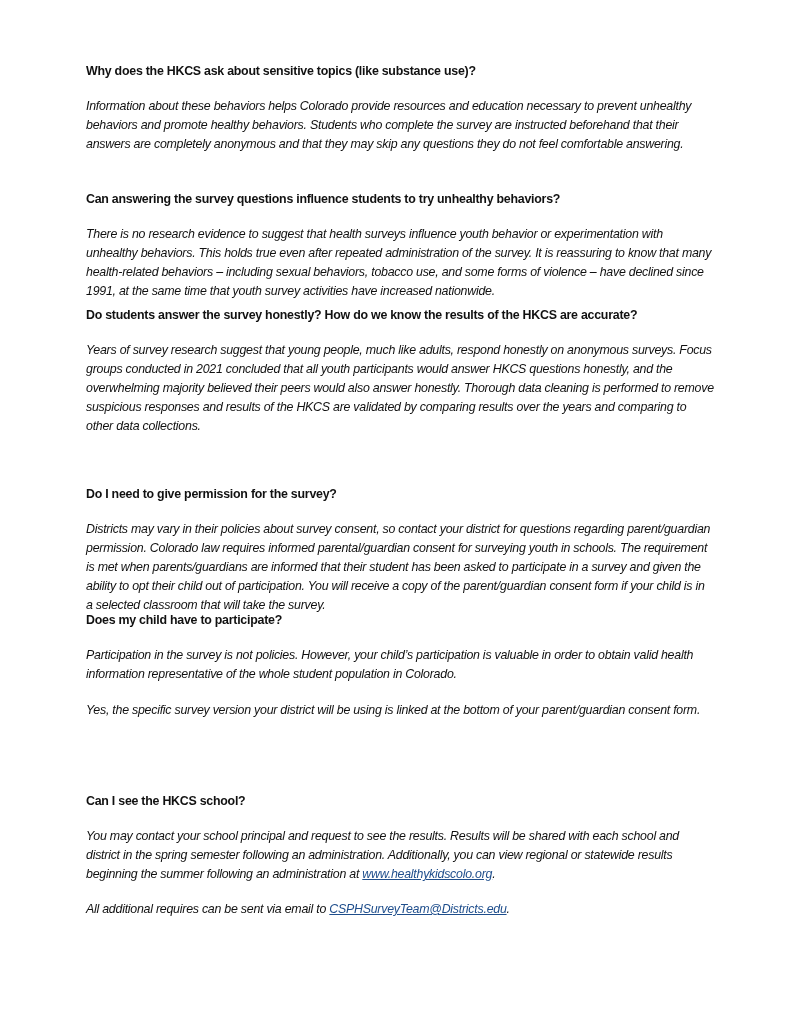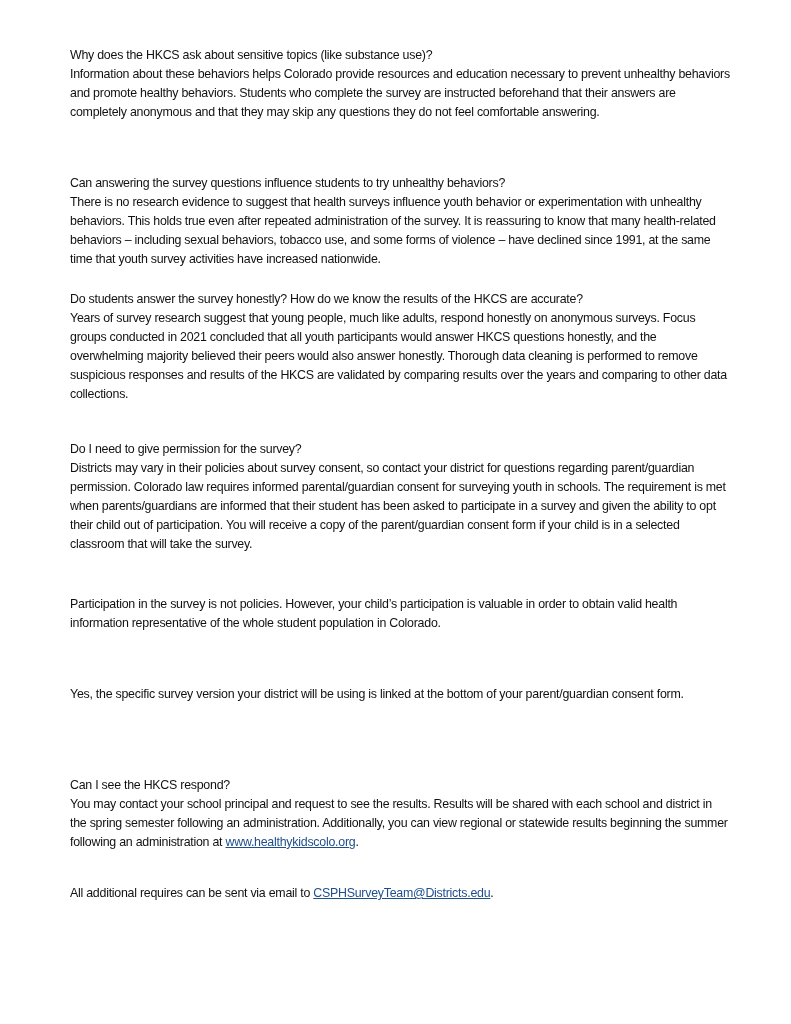--- a/index.html
+++ b/index.html
@@ -4,22 +4,22 @@
   <style>
     html, body { margin: 0; padding: 0; background: #ffffff; }
     body { width: 791px; height: 1024px; overflow: hidden; position: relative; }
     .page {
       position: absolute; left: 70px; top: 46px; width: 660px;
       font-family: "Liberation Sans", sans-serif;
       font-size: 12.4px; line-height: 19px; color: #111111;
       letter-spacing: -0.25px;
     }
     .section { position: absolute; left: 0; width: 660px; }
-    .q { font-weight: normal; margin: 0; }
-    .a { margin: 0; }
+    .q { font-weight: bold; margin: 16px; }
+    .a { margin: 16px; font-style: italic; }
     a.link { color: #1f4e8c; text-decoration: underline; }
   </style>
 </head>
 <body>
 
 <div class="page">
 
   <div class="section" style="top:0px;">
     <p class="q">Why does the HKCS ask about sensitive topics (like substance use)?</p>
     <p class="a">Information about these behaviors helps Colorado provide resources and education necessary to prevent unhealthy behaviors and promote healthy behaviors. Students who complete the survey are instructed beforehand that their answers are completely anonymous and that they may skip any questions they do not feel comfortable answering.</p>
@@ -28,35 +28,36 @@
   <div class="section" style="top:128px;">
     <p class="q">Can answering the survey questions influence students to try unhealthy behaviors?</p>
     <p class="a">There is no research evidence to suggest that health surveys influence youth behavior or experimentation with unhealthy behaviors. This holds true even after repeated administration of the survey. It is reassuring to know that many health-related behaviors – including sexual behaviors, tobacco use, and some forms of violence – have declined since 1991, at the same time that youth survey activities have increased nationwide.</p>
   </div>
 
   <div class="section" style="top:244px;">
     <p class="q">Do students answer the survey honestly? How do we know the results of the HKCS are accurate?</p>
     <p class="a">Years of survey research suggest that young people, much like adults, respond honestly on anonymous surveys. Focus groups conducted in 2021 concluded that all youth participants would answer HKCS questions honestly, and the overwhelming majority believed their peers would also answer honestly. Thorough data cleaning is performed to remove suspicious responses and results of the HKCS are validated by comparing results over the years and comparing to other data collections.</p>
   </div>
 
-  <div class="section" style="top:394px;">
+  <div class="section" style="top:423px;">
     <p class="q">Do I need to give permission for the survey?</p>
     <p class="a">Districts may vary in their policies about survey consent, so contact your district for questions regarding parent/guardian permission. Colorado law requires informed parental/guardian consent for surveying youth in schools. The requirement is met when parents/guardians are informed that their student has been asked to participate in a survey and given the ability to opt their child out of participation. You will receive a copy of the parent/guardian consent form if your child is in a selected classroom that will take the survey.</p>
   </div>
 
   <div class="section" style="top:549px;">
+    <p class="q">Does my child have to participate?</p>
     <p class="a">Participation in the survey is not policies. However, your child’s participation is valuable in order to obtain valid health information representative of the whole student population in Colorado.</p>
   </div>
 
   <div class="section" style="top:639px;">
     <p class="a">Yes, the specific survey version your district will be using is linked at the bottom of your parent/guardian consent form.</p>
   </div>
 
   <div class="section" style="top:730px;">
-    <p class="q">Can I see the HKCS respond?</p>
+    <p class="q">Can I see the HKCS school?</p>
     <p class="a"><span>You may contact your school principal and request to see the results. Results will be shared with each school and district in the spring semester following an administration. Additionally, you can view regional or statewide results beginning the summer following an administration at </span><a class="link" href="#">www.healthykidscolo.org</a><span>.</span></p>
   </div>
 
   <div class="section" style="top:838px;">
     <p class="a"><span>All additional requires can be sent via email to </span><a class="link" href="#">CSPHSurveyTeam@Districts.edu</a><span>.</span></p>
   </div>
 
 </div>
 
 </body></html>

